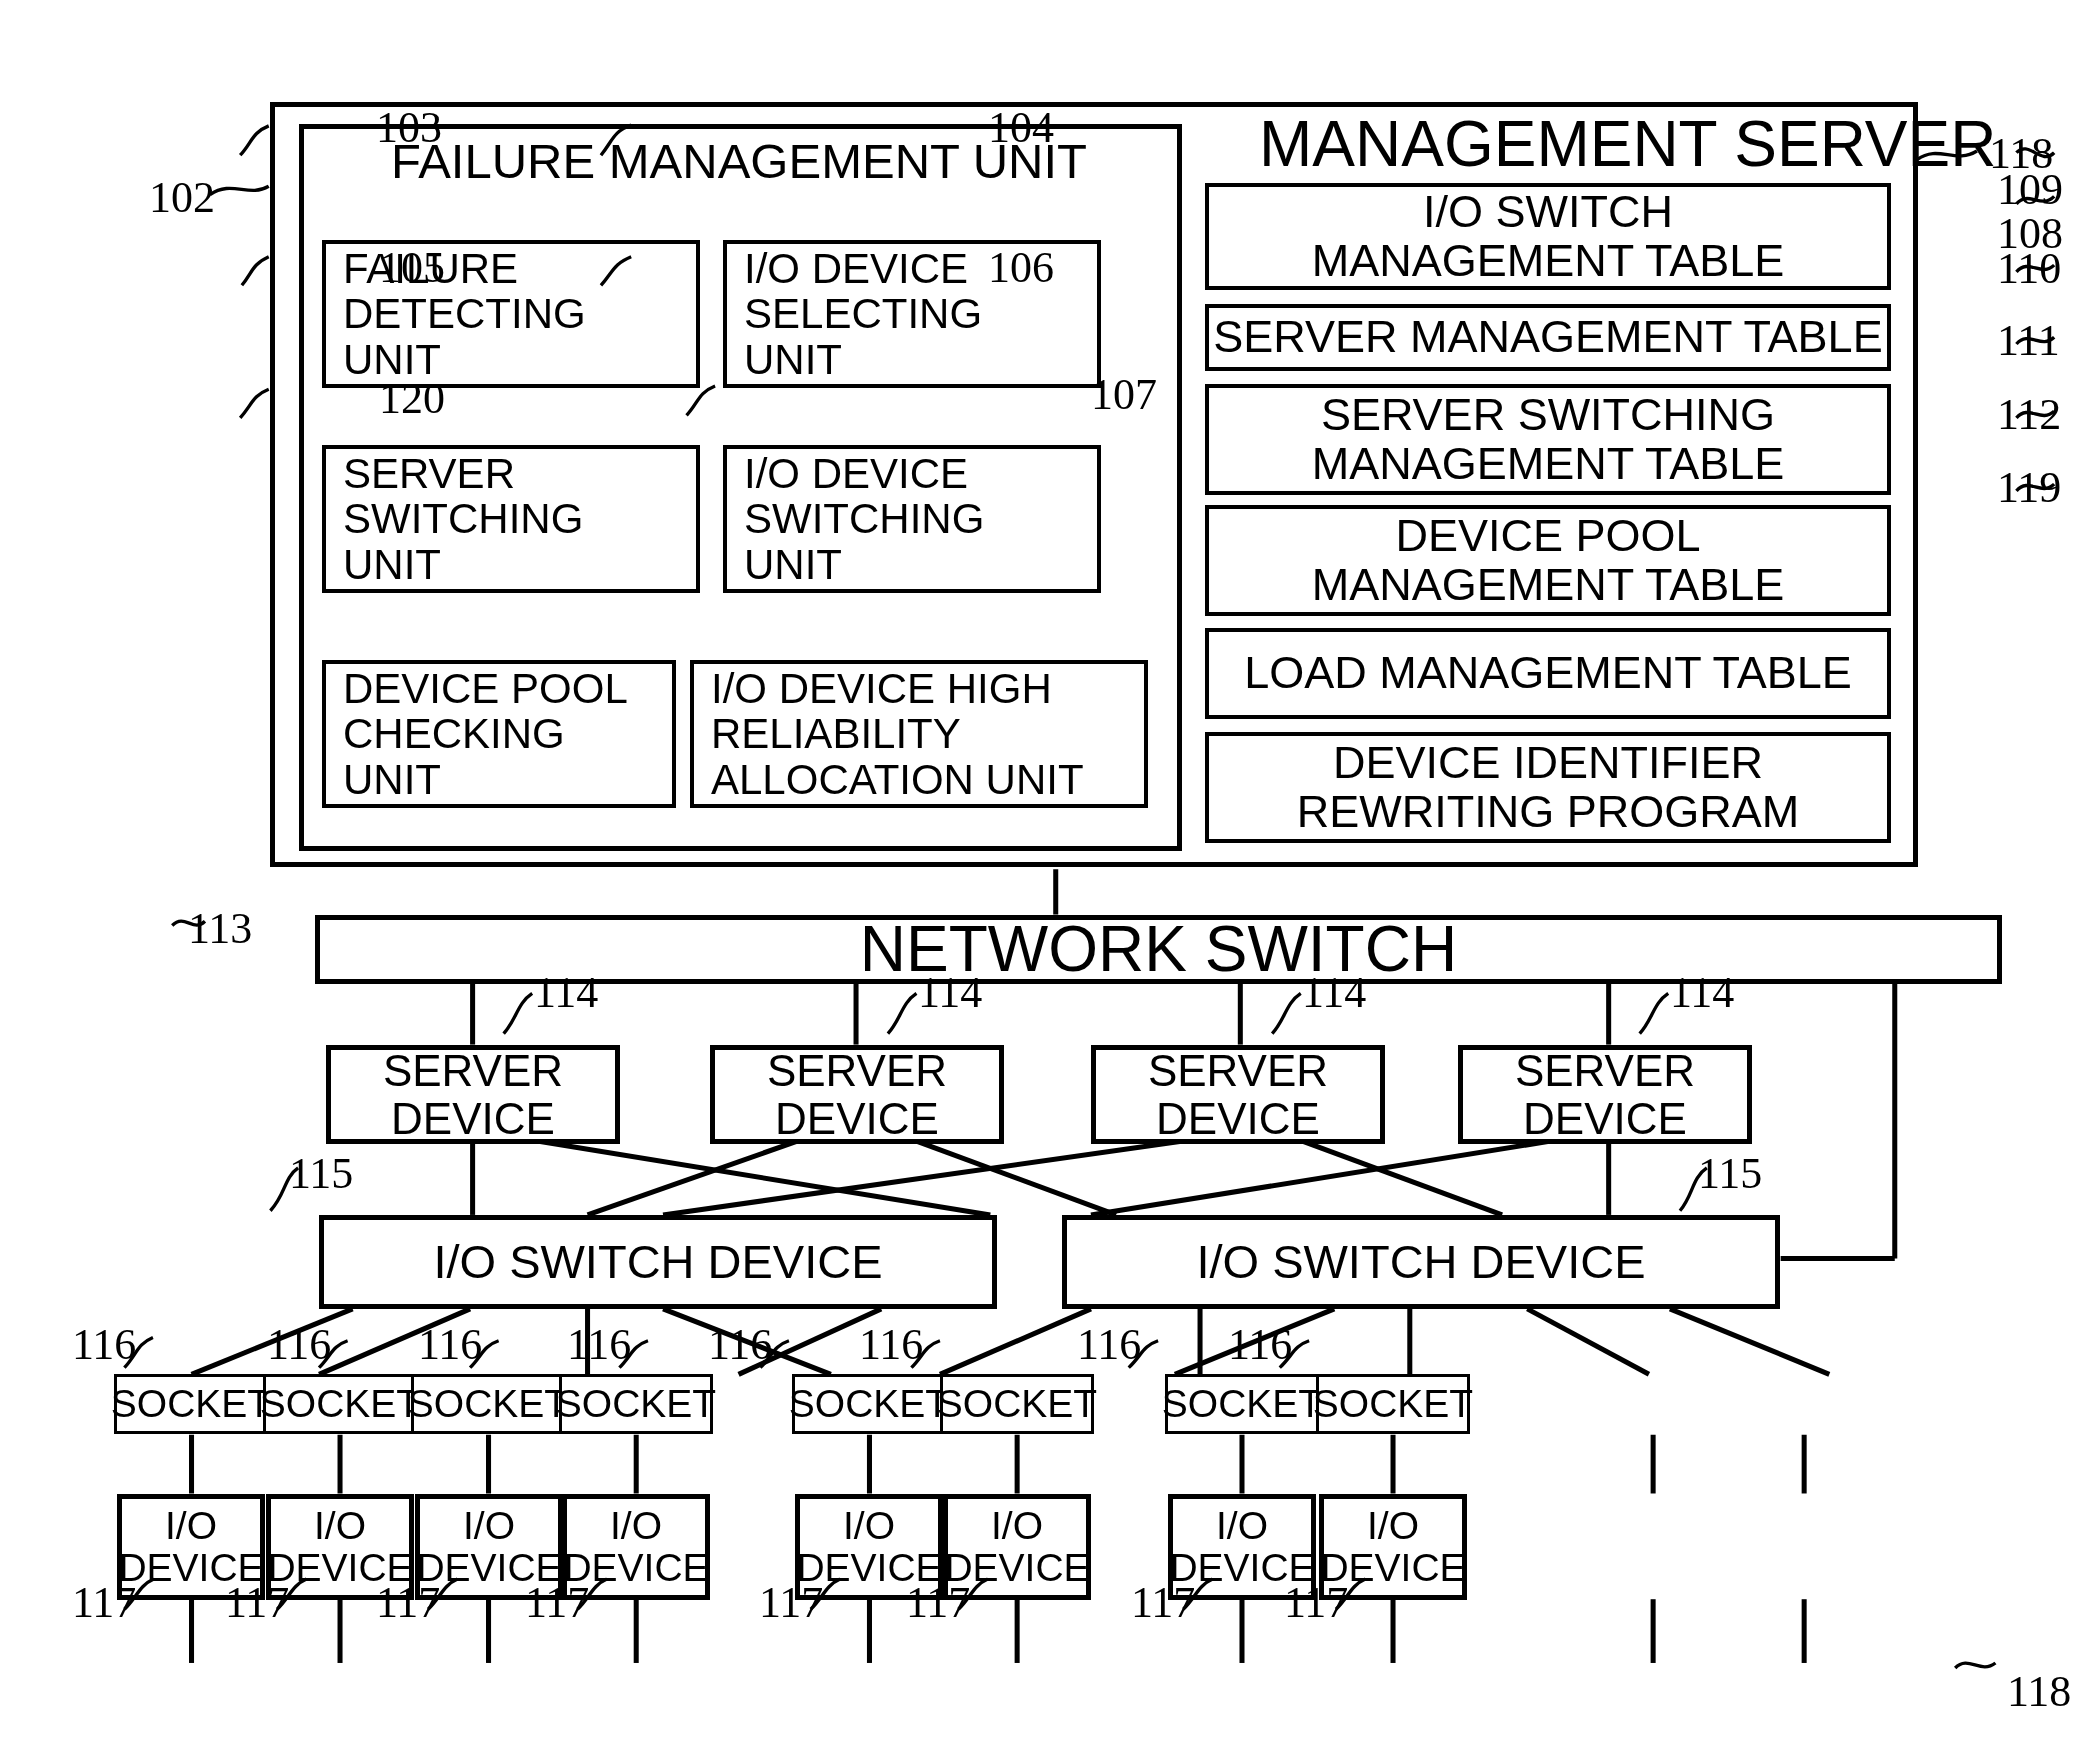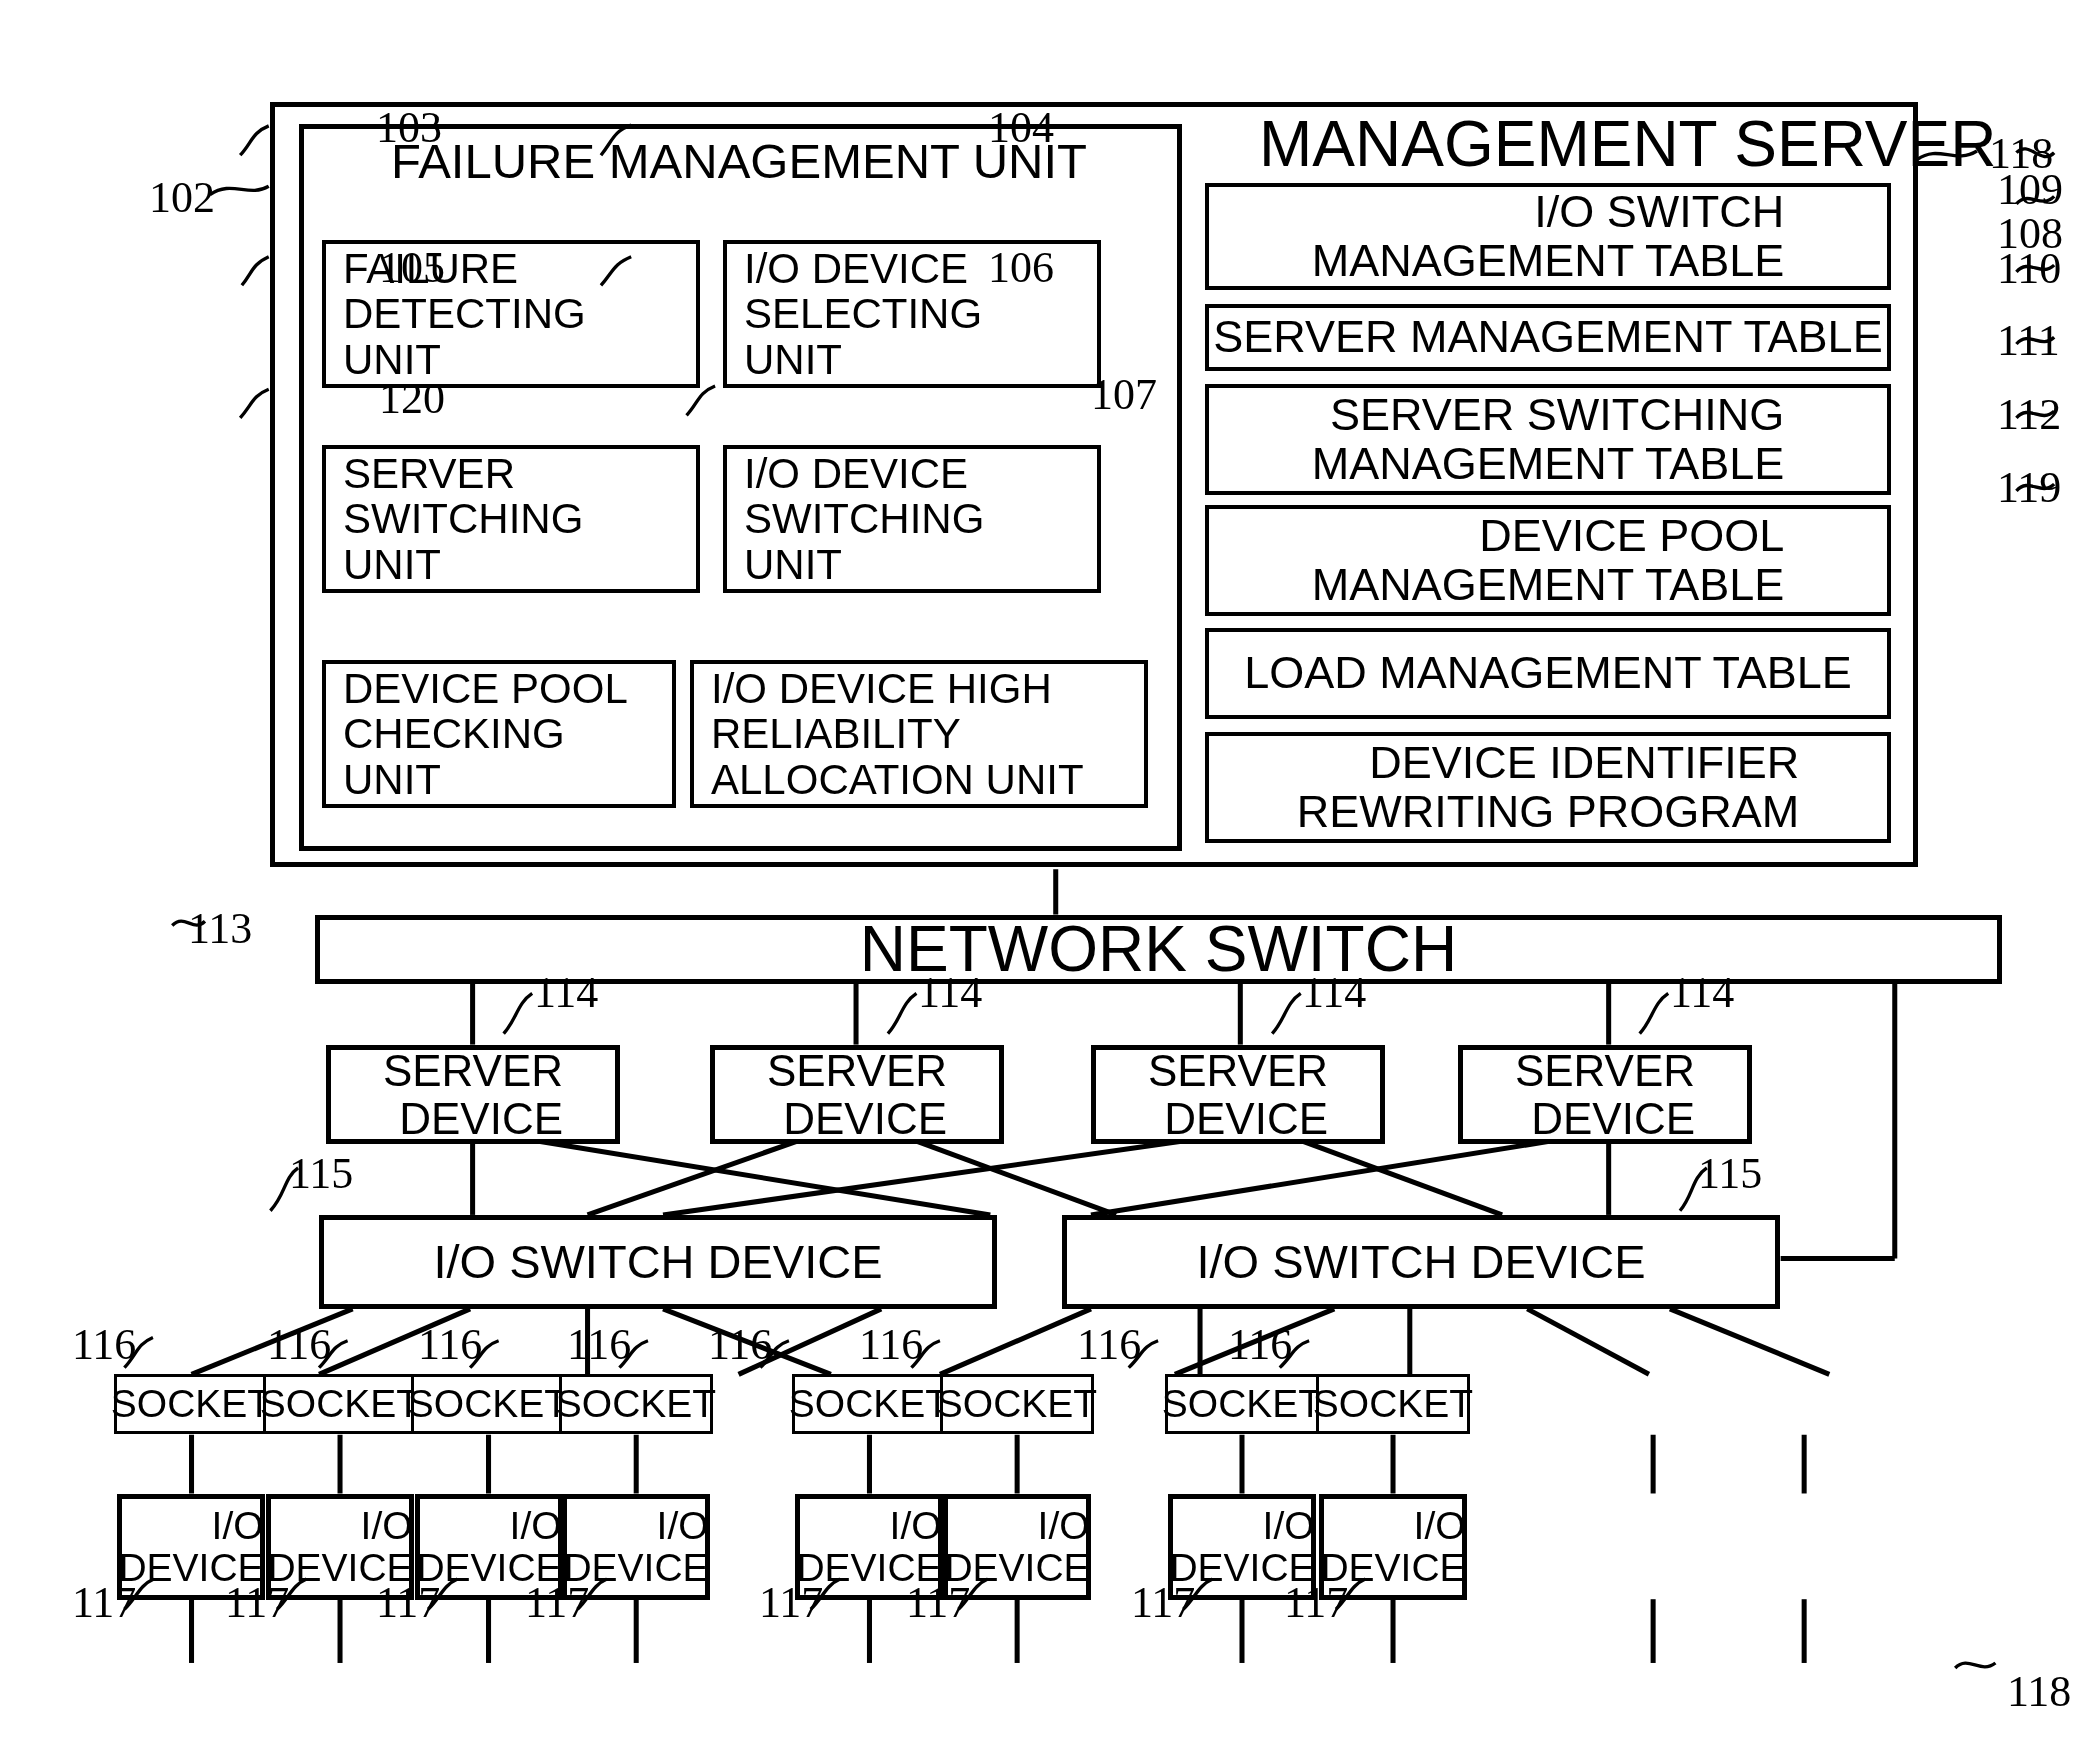--- a/index.html
+++ b/index.html
@@ -17,21 +17,21 @@
     overflow: hidden;
   }
   .box {
     position: absolute;
     box-sizing: border-box;
     border: 4.2px solid #000;
     background: #fff;
     display: flex;
     align-items: center;
     justify-content: center;
-    text-align: right;
+    text-align: center;
     line-height: 1.08;
     white-space: pre-line;
     z-index: 4;
   }
   .box.thin { border-width: 3.4px; }
   .box.thick { border-width: 5px; }
   .box.left-align {
     justify-content: flex-start;
     text-align: left;
     padding-left: 17px;

